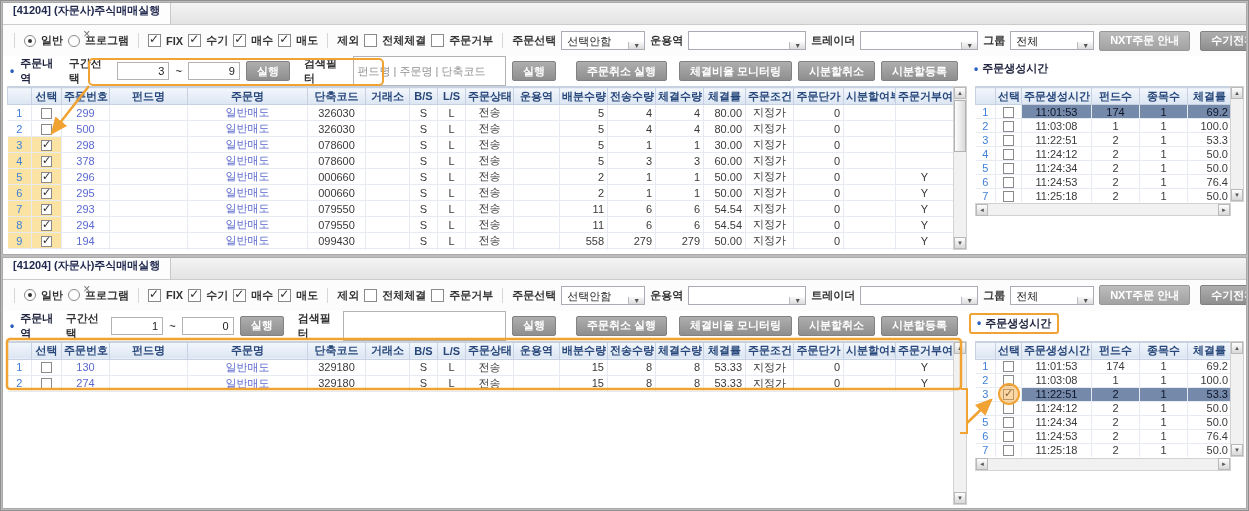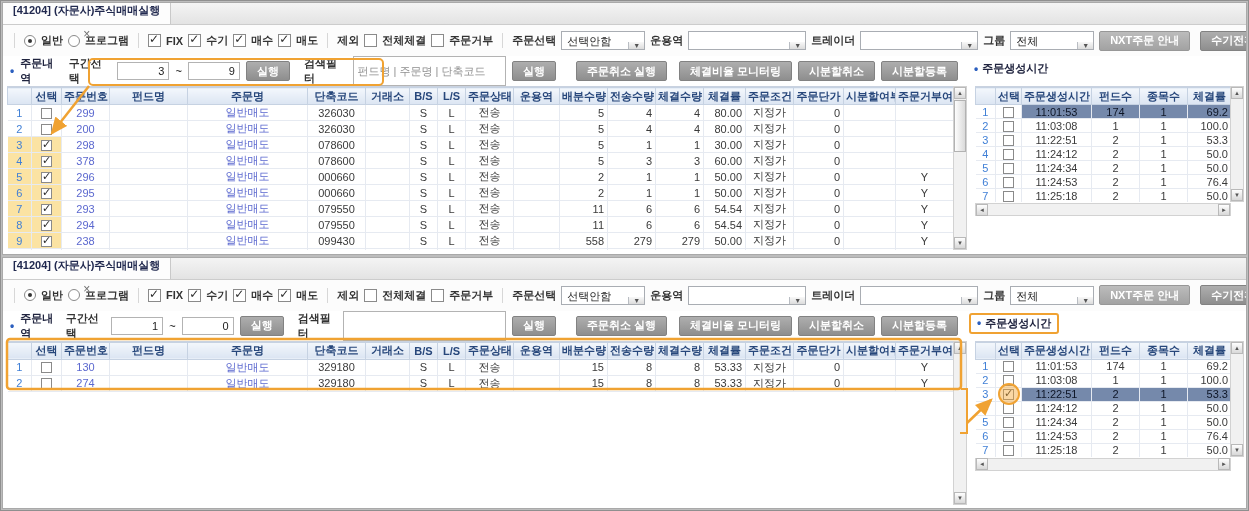--- a/index.html
+++ b/index.html
@@ -249,21 +249,21 @@
                   <td class="tr">4</td>
                   <td class="tr">80.00</td>
                   <td class="tc">지정가</td>
                   <td class="tr">0</td>
                   <td class="tc"></td>
                   <td class="tc"></td>
                 </tr>
                 <tr>
                   <td class="rn">2</td>
                   <td class="cbcell"><span class="cb"></span></td>
-                  <td class="tc link">200</td>
+                  <td class="tc link">500</td>
                   <td class="tl"></td>
                   <td class="tc link">일반매도</td>
                   <td class="tc">326030</td>
                   <td class="tc"></td>
                   <td class="tc">S</td>
                   <td class="tc">L</td>
                   <td class="tc">전송</td>
                   <td class="tc"></td>
                   <td class="tr">5</td>
                   <td class="tr">4</td>
@@ -396,21 +396,21 @@
                   <td class="tr">6</td>
                   <td class="tr">54.54</td>
                   <td class="tc">지정가</td>
                   <td class="tr">0</td>
                   <td class="tc"></td>
                   <td class="tc">Y</td>
                 </tr>
                 <tr>
                   <td class="rn hl">9</td>
                   <td class="cbcell hl"><span class="cb on"></span></td>
-                  <td class="tc link">238</td>
+                  <td class="tc link">194</td>
                   <td class="tl"></td>
                   <td class="tc link">일반매도</td>
                   <td class="tc">099430</td>
                   <td class="tc"></td>
                   <td class="tc">S</td>
                   <td class="tc">L</td>
                   <td class="tc">전송</td>
                   <td class="tc"></td>
                   <td class="tr">558</td>
                   <td class="tr">279</td>

